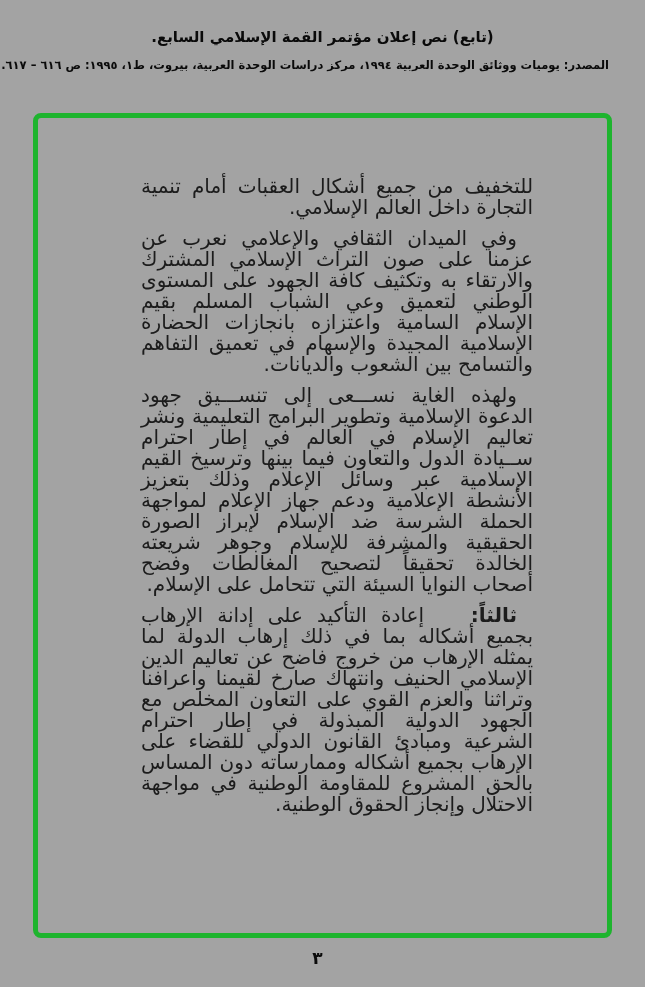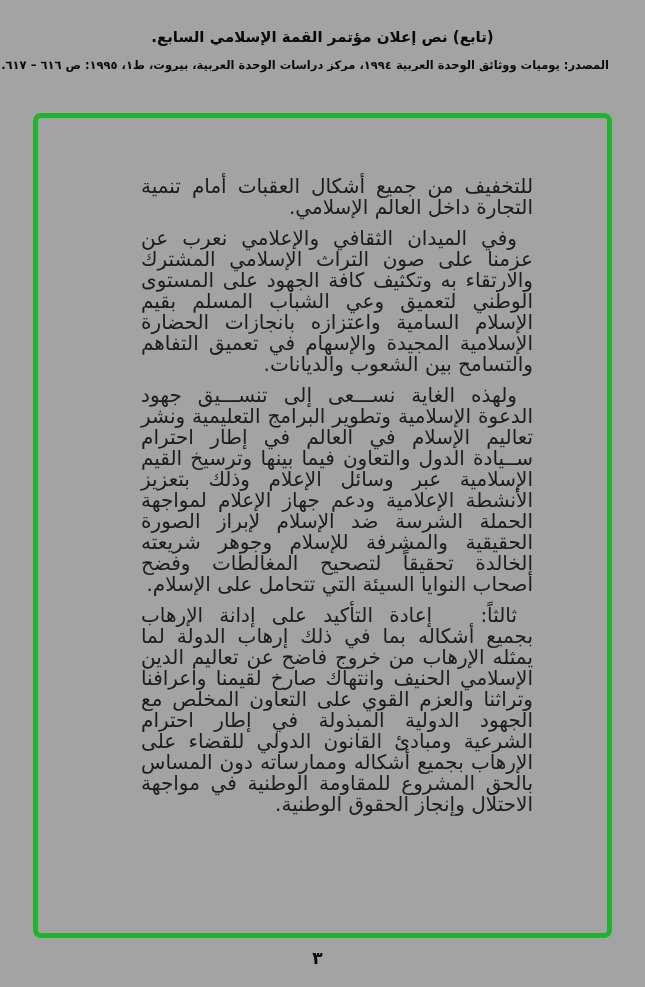--- a/index.html
+++ b/index.html
@@ -65,21 +65,21 @@
     line-height: 21px;
     color: #1c1c1c;
   }
   .doc-body p {
     margin: 0 0 10px 0;
   }
   .doc-body p.indent {
     text-indent: 16px;
   }
   .doc-body .lead {
-    font-weight: normal;
+    font-weight: bold;
     padding-left: 32px;
   }
   .page-number {
     position: absolute;
     top: 948px;
     left: 0;
     right: 10px;
     text-align: center;
     direction: rtl;
     font-size: 17px;

